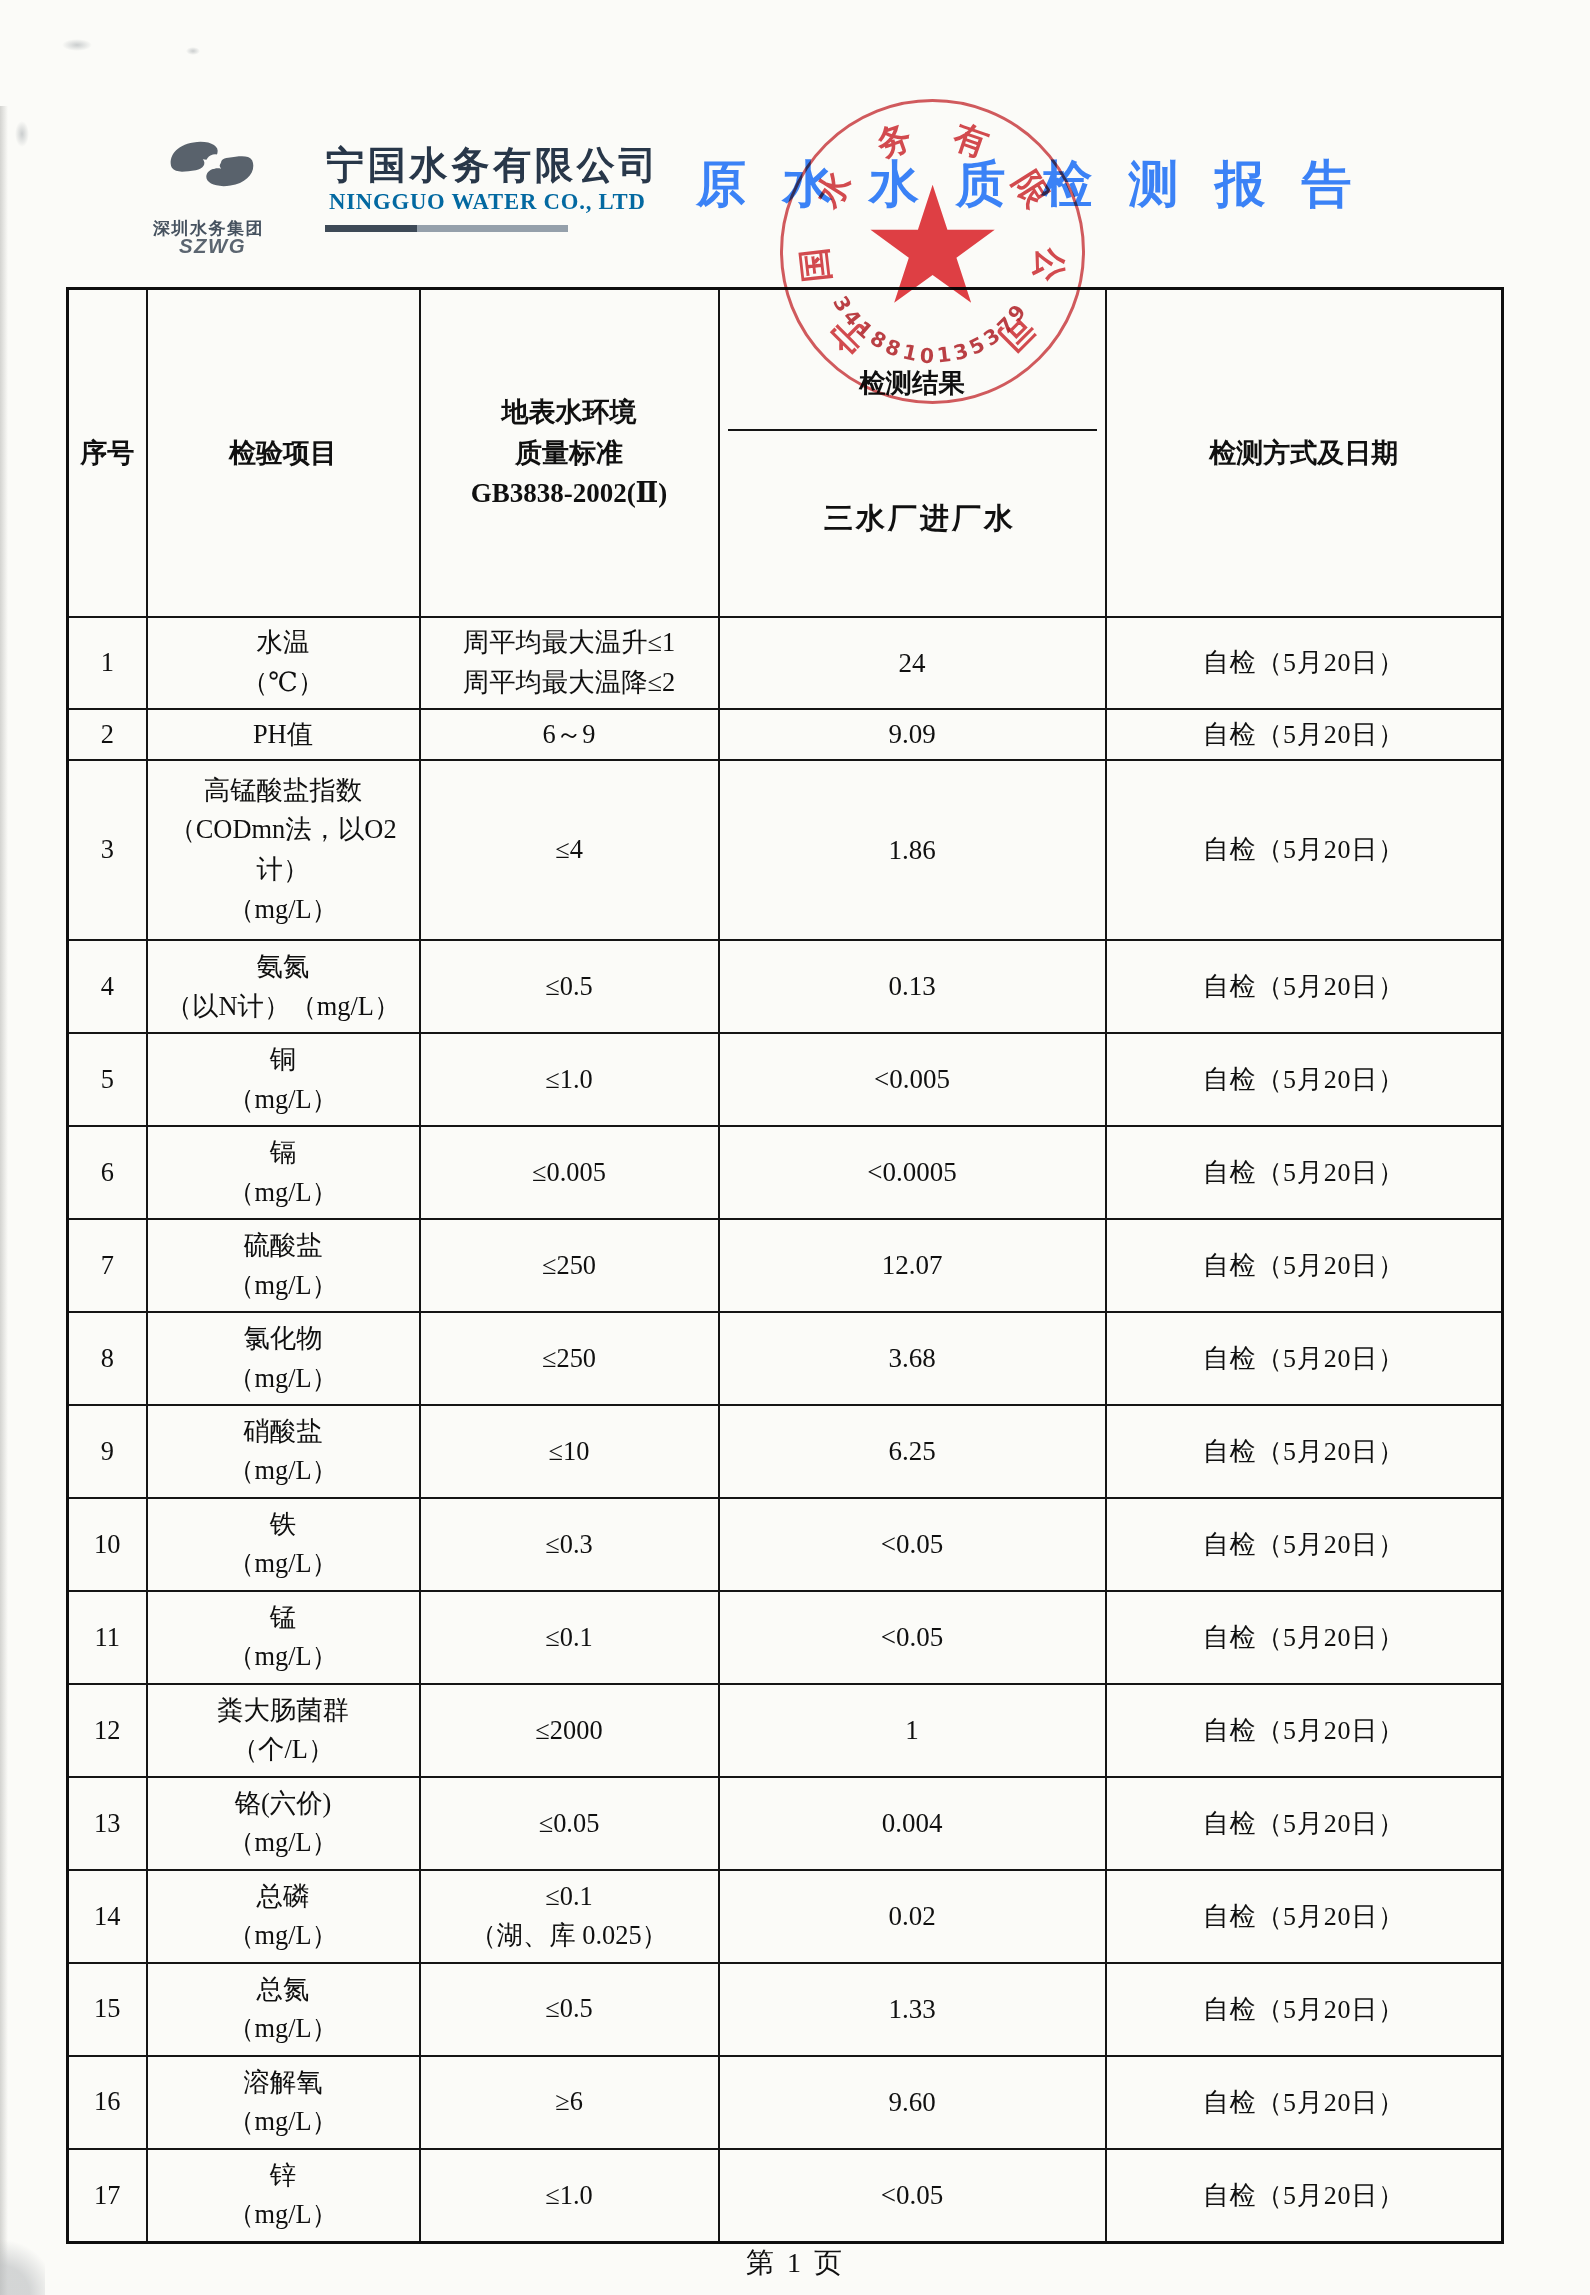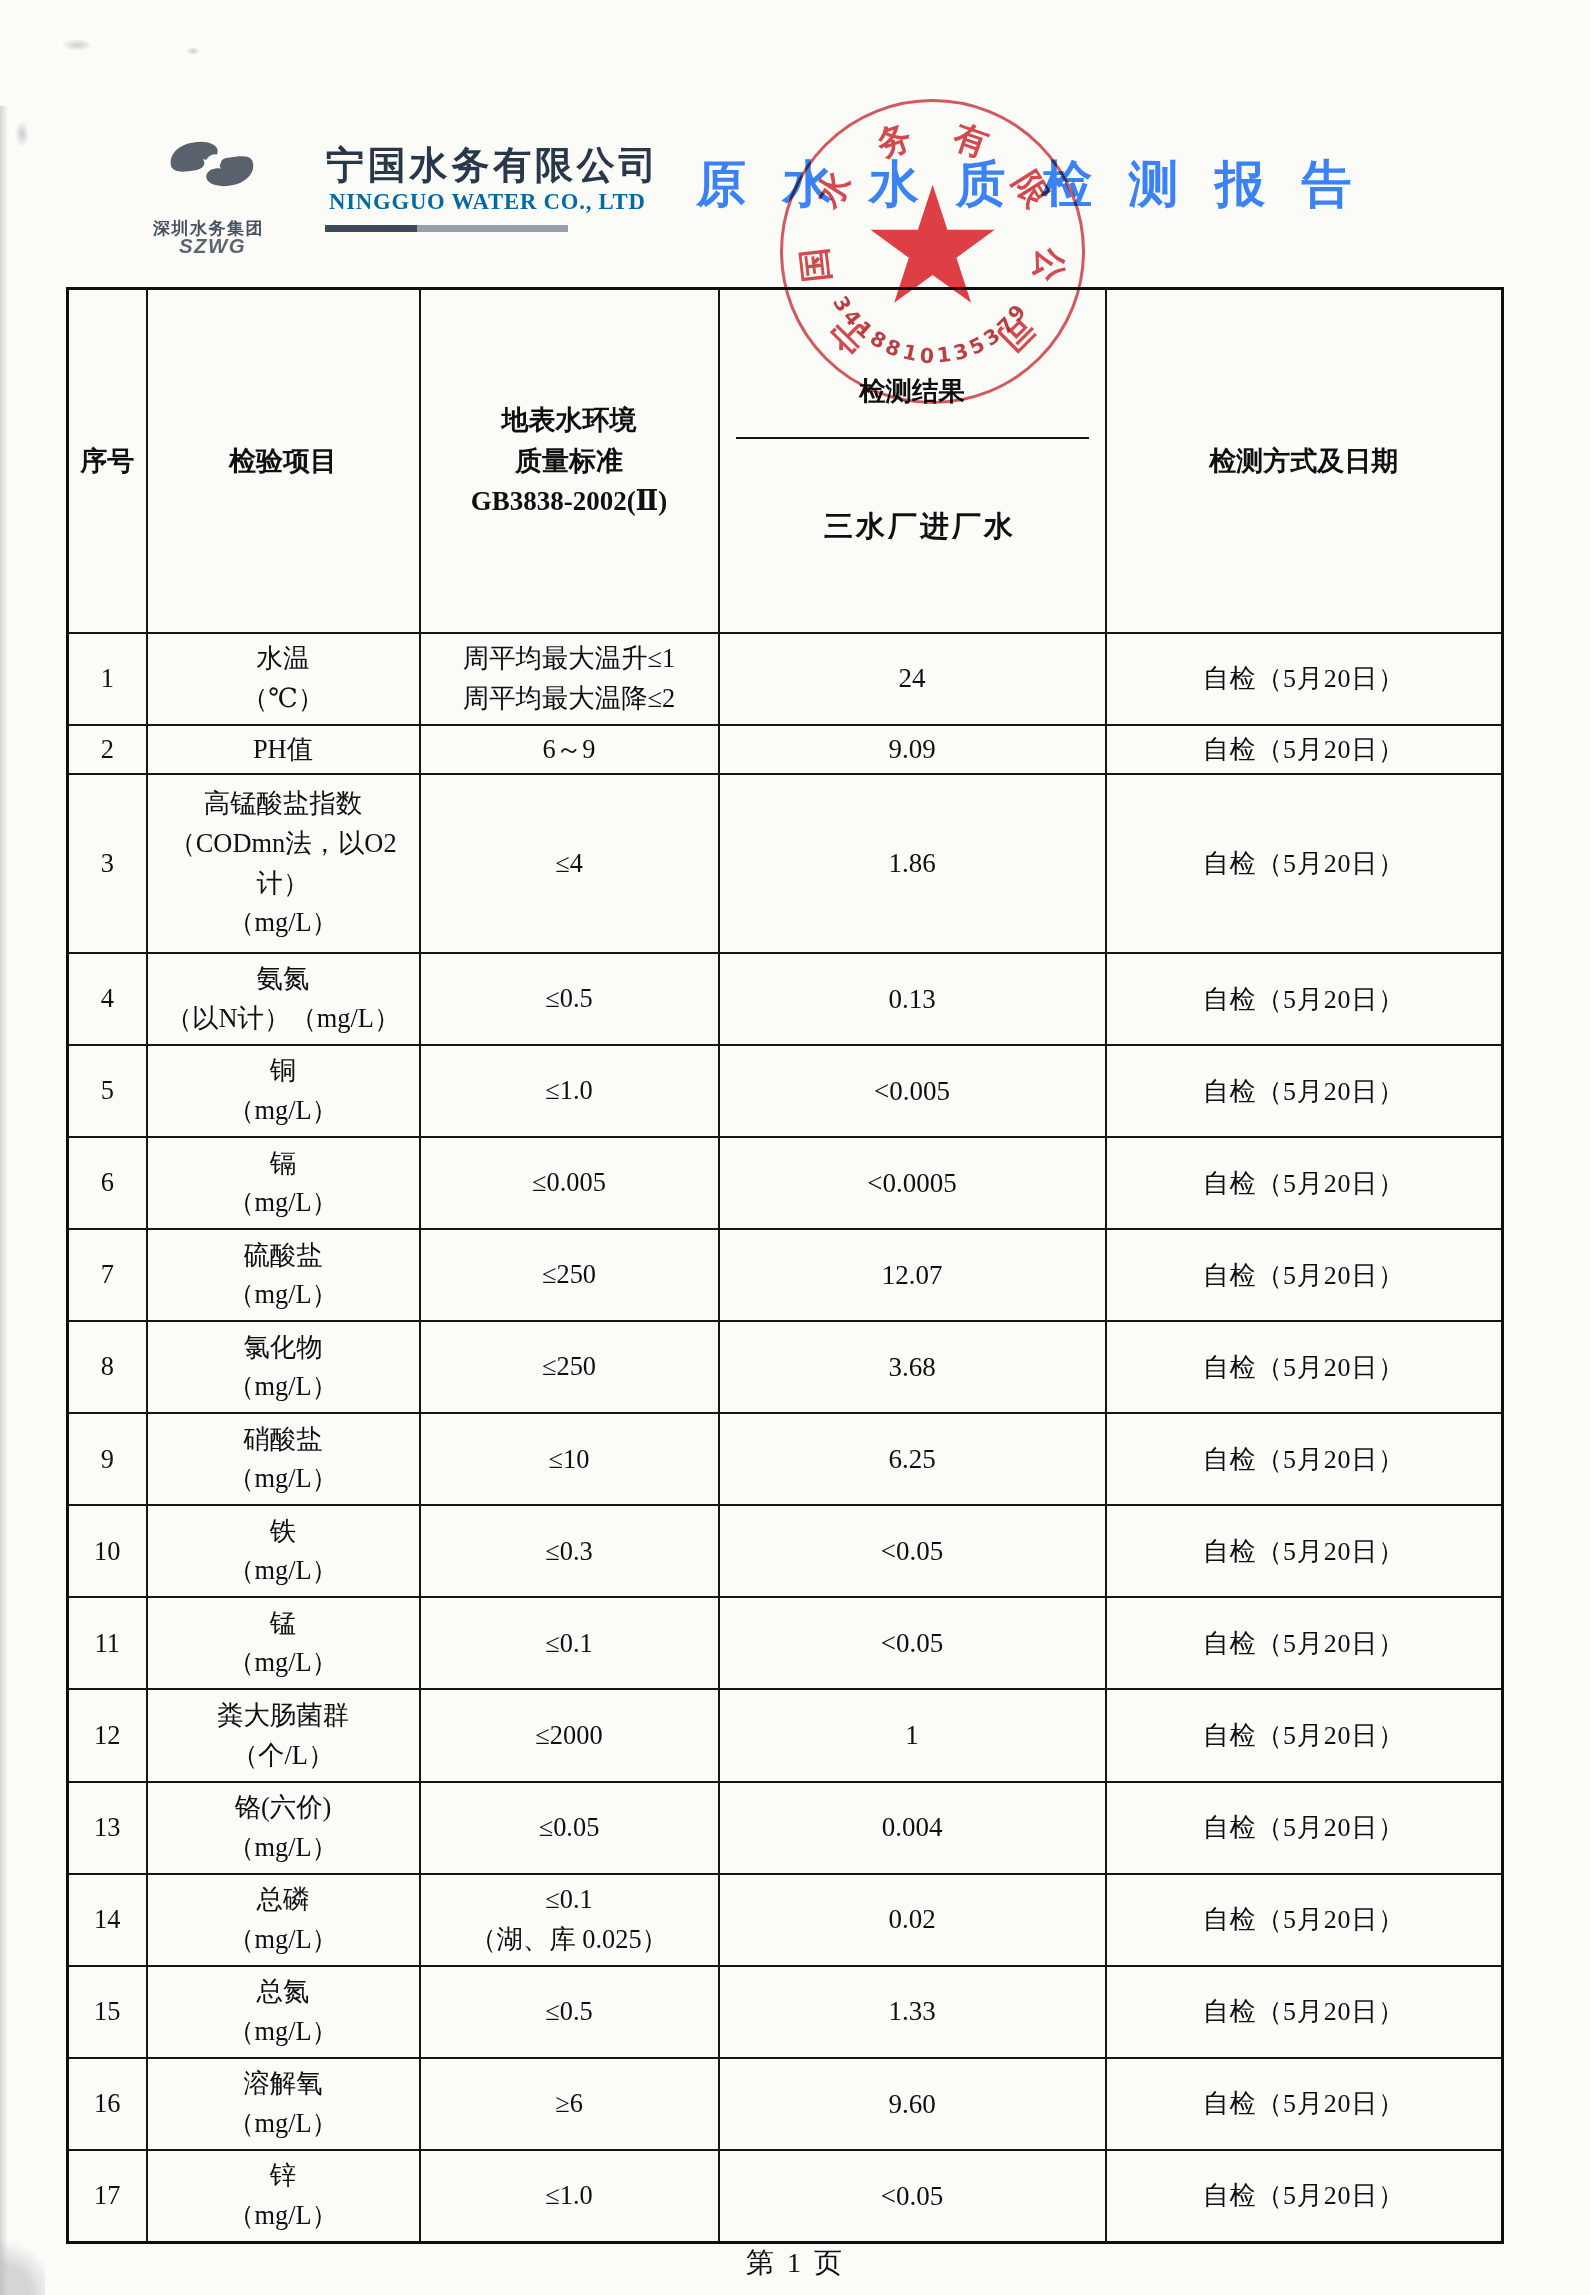--- a/index.html
+++ b/index.html
@@ -49,21 +49,21 @@
   .report-table { position:absolute; left:66px; top:287px; width:1435px; height:1957px;
     border-collapse:collapse; table-layout:fixed; border:3.8px solid #0f0f0f; }
   .report-table th, .report-table td {
     border:2.3px solid #151515; text-align:center; vertical-align:middle; padding:1.5px 3px;
     white-space:pre-line; line-height:1.5; }
   .report-table thead tr { height:190px; }
   .report-table th { font-weight:600; font-size:27px; }
   .report-table td { font-size:26.4px; }
   td[data-name="method-value"] { font-size:26px; letter-spacing:0.8px; }
   td[data-name="result-value"] { font-size:27px; }
-  th.col4-split { padding:16px; vertical-align:top; }
+  th.col4-split { padding:8px; vertical-align:top; }
   th.col4-split .col4-top { height:90px; display:flex; align-items:center; justify-content:center;
     border-bottom:2.3px solid #151515; font-size:26.4px; }
   th.col4-split .col4-sub { height:96px; display:flex; align-items:center; justify-content:center;
     font-size:29px; letter-spacing:3px;margin-left:16px; }
   .footer { position:absolute; left:50%; transform:translateX(-50%); top:2244px;
     font-size:28px; letter-spacing:3px; }
 </style>
 </head>
 <body>
 

